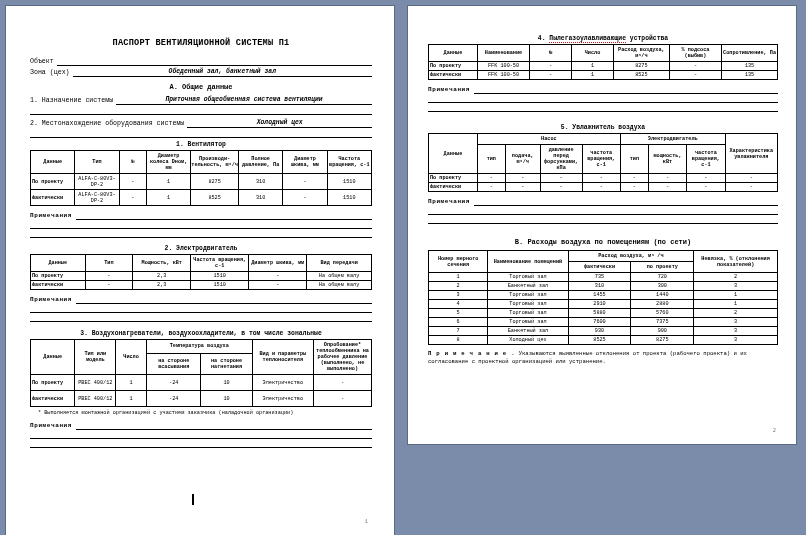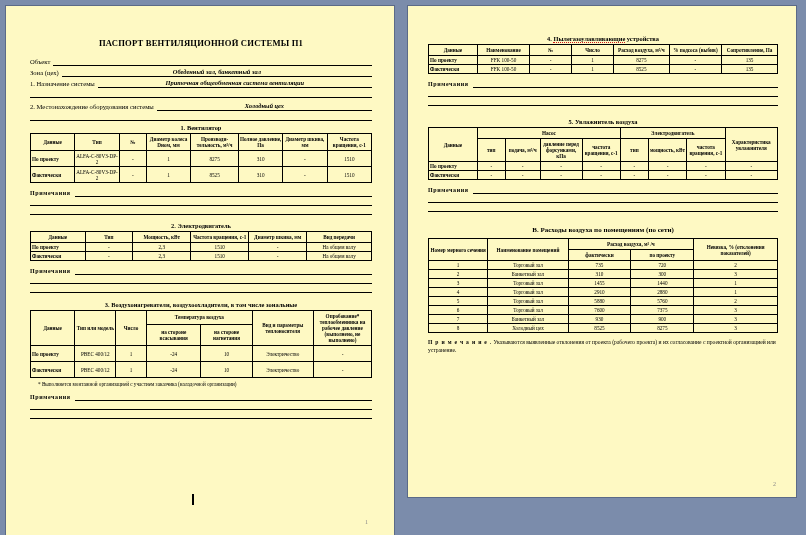--- a/index.html
+++ b/index.html
@@ -16,34 +16,35 @@
   }
   .workspace {
     position: absolute;
     inset: 0;
     display: flex;
     gap: 14px;
     padding: 6px 6px 0 6px;
     box-sizing: border-box;
   }
   .page {
-    background: #fef9c3;
+    background: #ffffff;
     position: relative;
     box-shadow: 0 0 0 1px #5b6a87;
     box-sizing: border-box;
     overflow: hidden;
+    font-family: Liberation Mono, monospace;
   }
   .page-left {
     width: 388px;
     height: 529px;
     padding: 28px 22px 10px 24px;
   }
   .page-right {
     width: 388px;
-    height: 491px;
+    height: 438px;
     padding: 26px 18px 10px 20px;
   }
   .doc-title {
     text-align: center;
     font-weight: bold;
     font-size: 8.6px;
     letter-spacing: .2px;
     margin: 4px 0 8px 0;
   }
   .field-row {
@@ -176,20 +177,21 @@
     <div class="field-row">
       <div class="field-label">Объект</div>
       <div class="field-line"></div>
     </div>
 
     <div class="field-row">
       <div class="field-label">Зона (цех)</div>
       <div class="field-line">Обеденный зал, банкетный зал</div>
     </div>
 
+    <div class="section-head">А. Общие данные</div>
 
     <div class="field-row">
       <div class="field-label">1. Назначение системы</div>
       <div class="field-line">Приточная общеобменная система вентиляции</div>
     </div>
     <div class="blank-line"></div>
 
     <div class="field-row" style="margin-top:3px">
       <div class="field-label">2. Местонахождение оборудования системы</div>
       <div class="field-line">Холодный цех</div>

